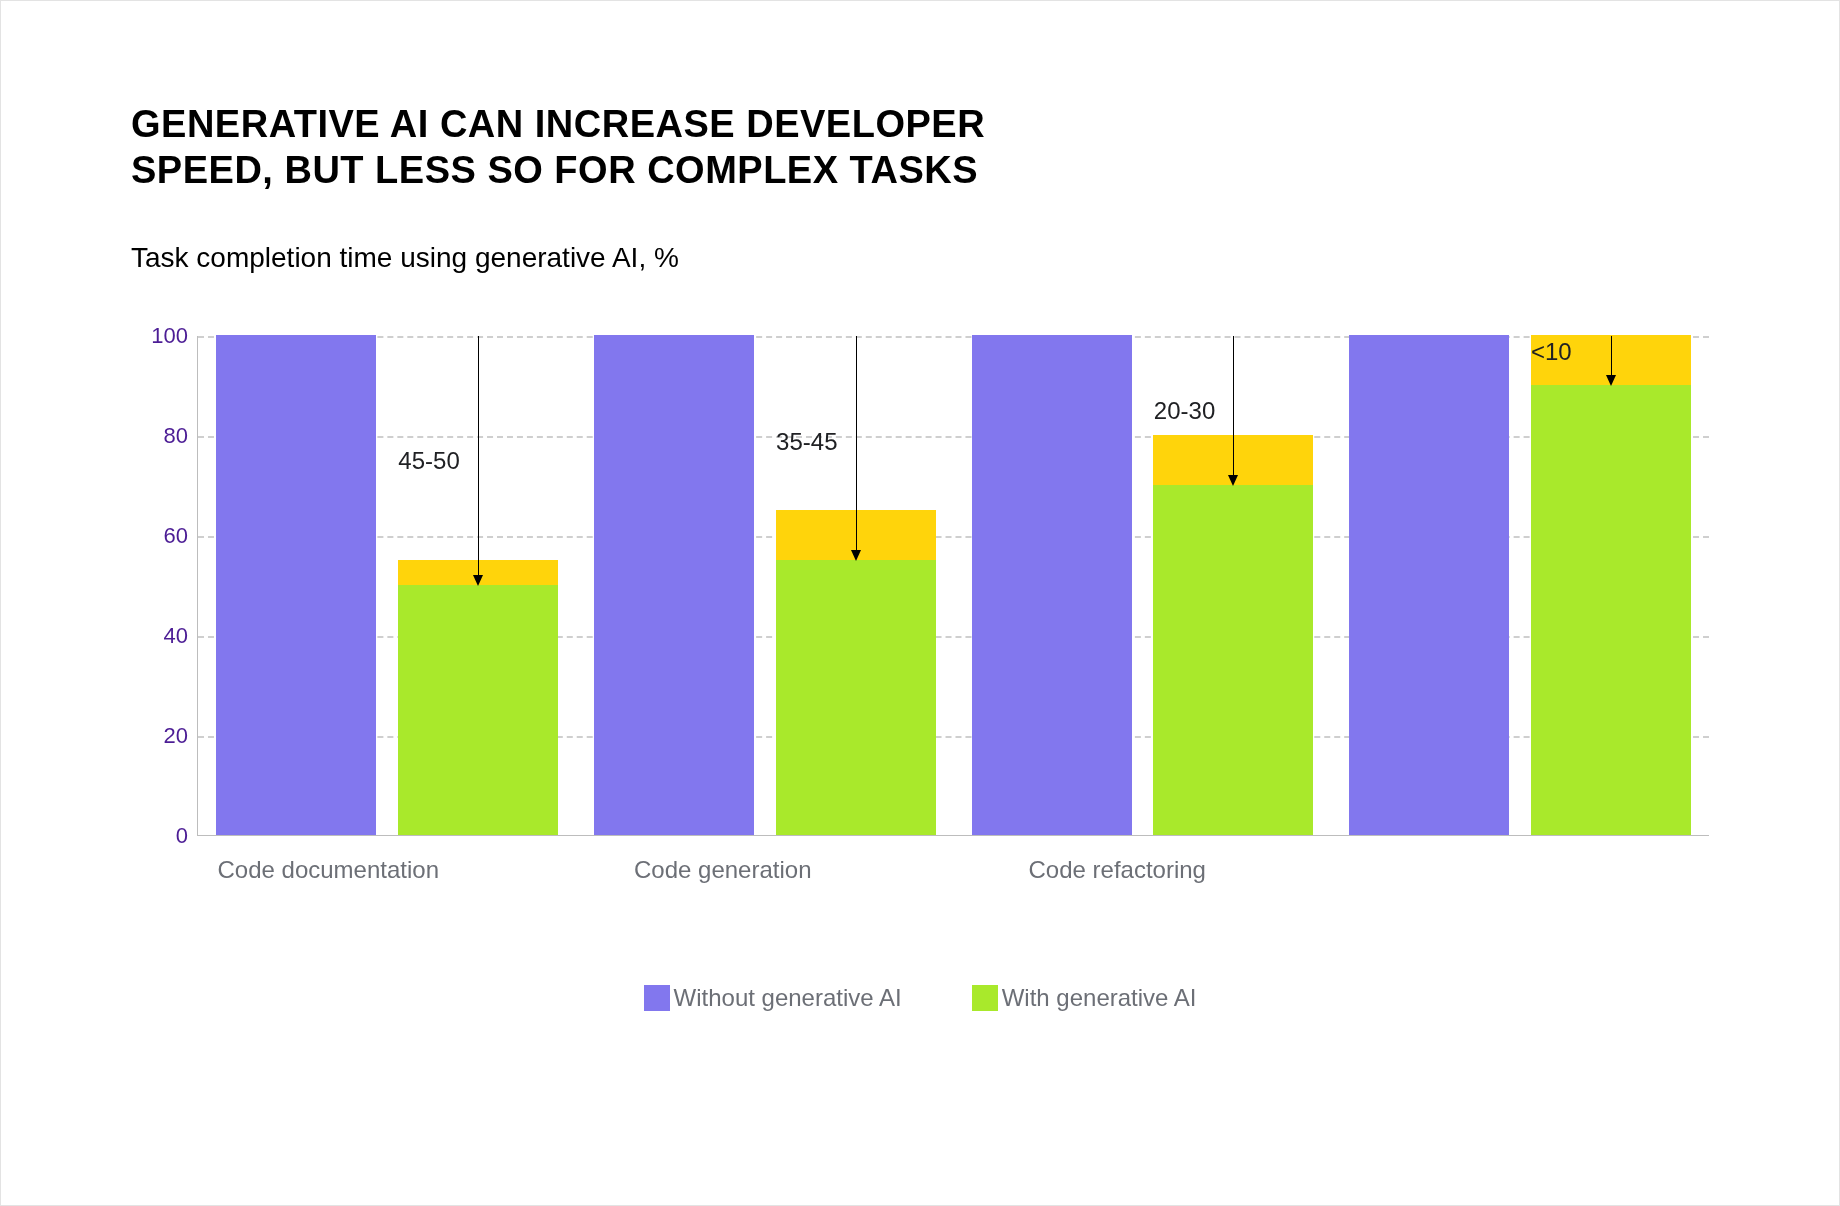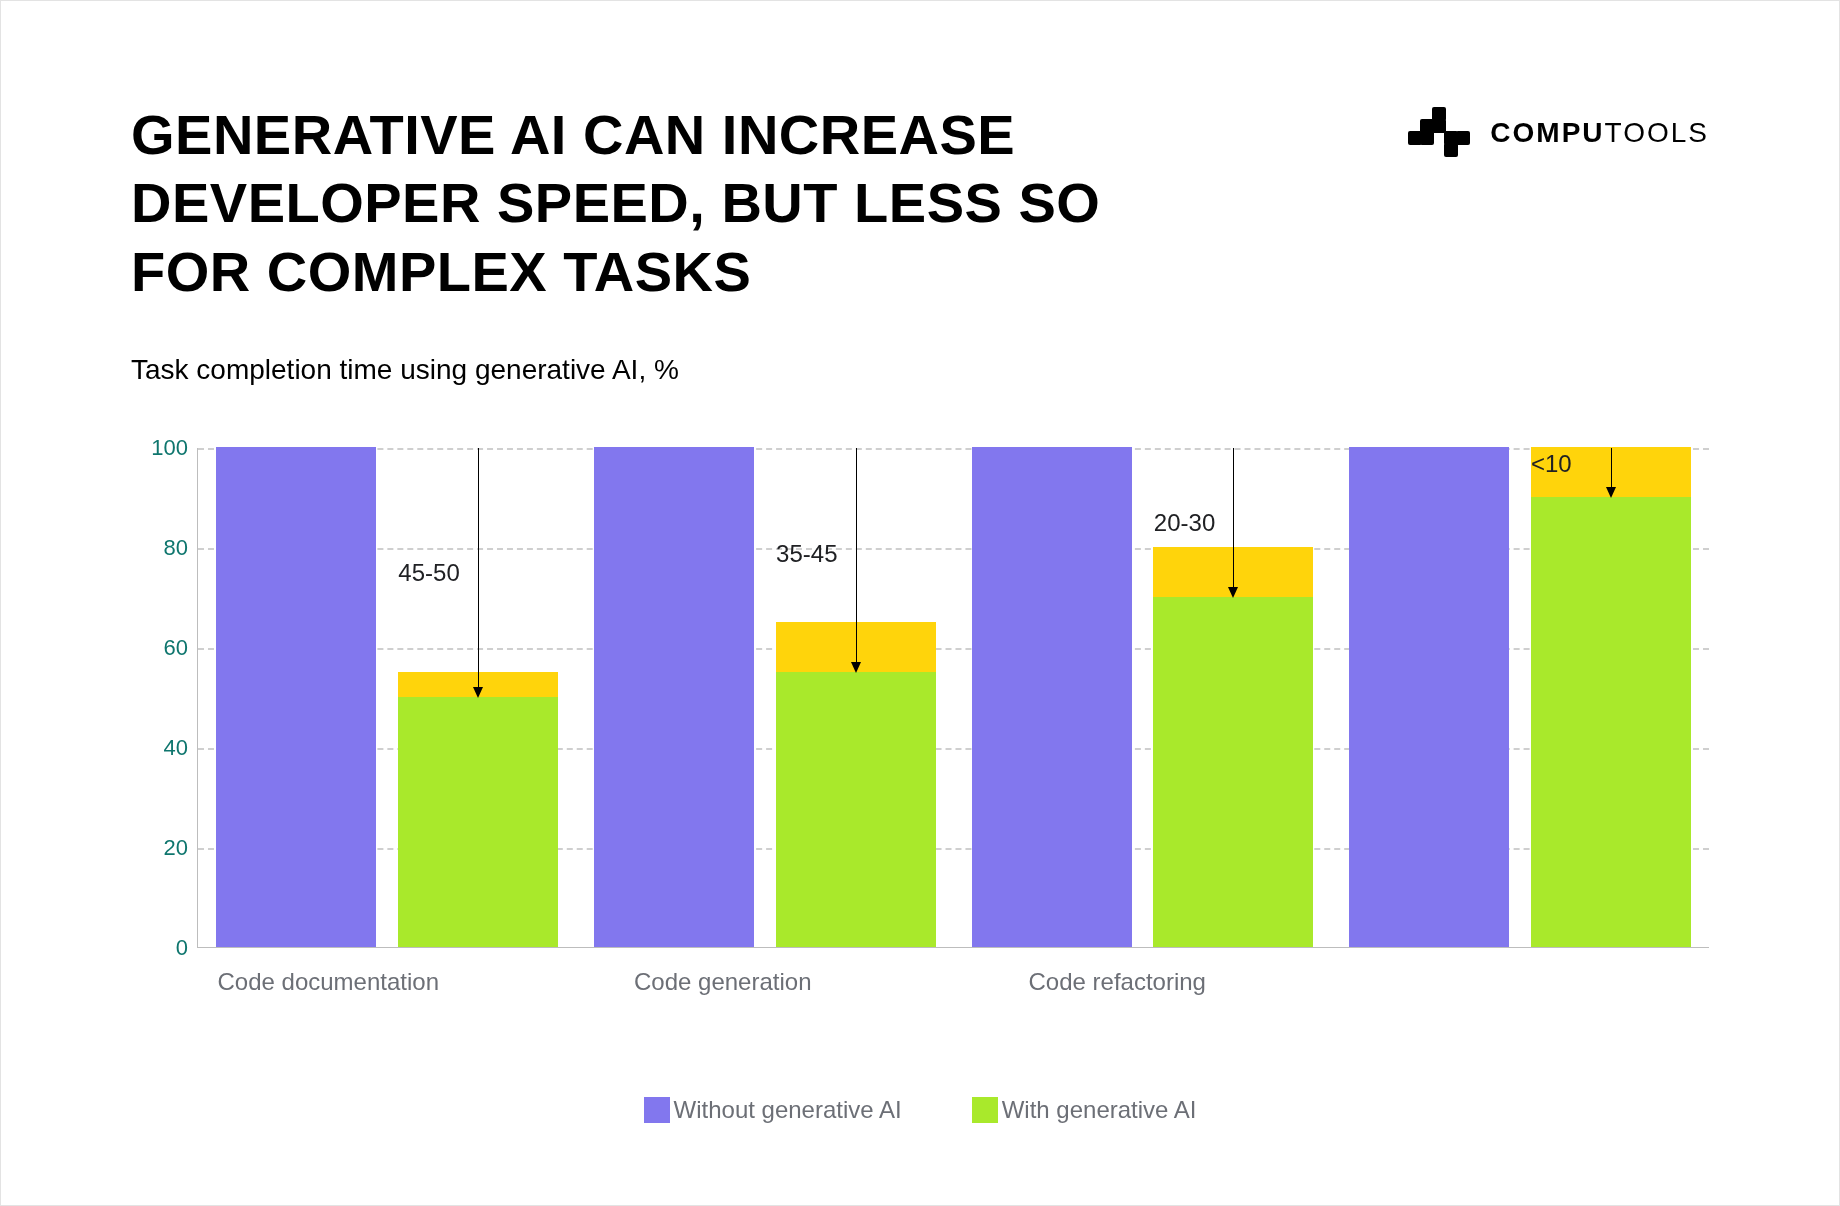--- a/index.html
+++ b/index.html
@@ -17,21 +17,21 @@
     padding: 100px 130px 70px 130px;
   }
 
   
   .header-row {
     display: flex;
     align-items: flex-start;
     justify-content: space-between;
   }
   .title {
-    font-size: 56px;
+    font-size: 38px;
     font-weight: 600;
     line-height: 1.22;
     color: #000;
     letter-spacing: 0.5px;
     max-width: 970px;
     margin: 0;
   }
   .logo {
     display: flex;
     align-items: center;
@@ -75,21 +75,21 @@
     position: absolute;
     left: 0; right: 0;
     border-top: 2px dashed #cfcfcf;
   }
   .ytick {
     position: absolute;
     left: -56px;
     width: 46px;
     text-align: right;
     font-size: 22px;
-    color: #0f766e;
+    color: #4c1d95;
     transform: translateY(-50%);
   }
 
   
   .group {
     position: absolute;
     bottom: 0;
     width: 25%;
     height: 100%;
   }
@@ -180,39 +180,20 @@
   .swatch.green  { background: #a9e92b; }
 
 </style>
 </head>
 <body>
 
 <div class="card">
 
   <div class="header-row">
     <h1 class="title">GENERATIVE AI CAN INCREASE DEVELOPER SPEED, BUT LESS SO FOR COMPLEX TASKS</h1>
-    <div class="logo">
-      <span class="logo-mark">
-        <svg width="62" height="52" viewBox="0 0 62 52">
-          <g fill="#000">
-              <rect x="24" y="0" width="14" height="14" rx="2"></rect>
-              <rect x="24" y="12" width="14" height="14" rx="2"></rect>
-              <rect x="12" y="12" width="14" height="14" rx="2"></rect>
-              <rect x="0" y="24" width="14" height="14" rx="2"></rect>
-              <rect x="12" y="24" width="14" height="14" rx="2"></rect>
-              <rect x="36" y="24" width="14" height="14" rx="2"></rect>
-              <rect x="48" y="24" width="14" height="14" rx="2"></rect>
-              <rect x="36" y="36" width="14" height="14" rx="2"></rect>
-            </g>
-        </svg>
-      </span>
-      <span class="logo-text">
-        <span>COMPU</span><span class="logo-text-thin">TOOLS</span>
-      </span>
-    </div>
   </div>
 
   <div class="subtitle">Task completion time using generative AI, %</div>
 
   <div class="chart-area">
     <div class="plot" id="plot">
         <div class="ytick" style="top: 500px;">0</div>
         <div class="gridline" style="top: 400px;"></div>
         <div class="ytick" style="top: 400px;">20</div>
         <div class="gridline" style="top: 300px;"></div>

